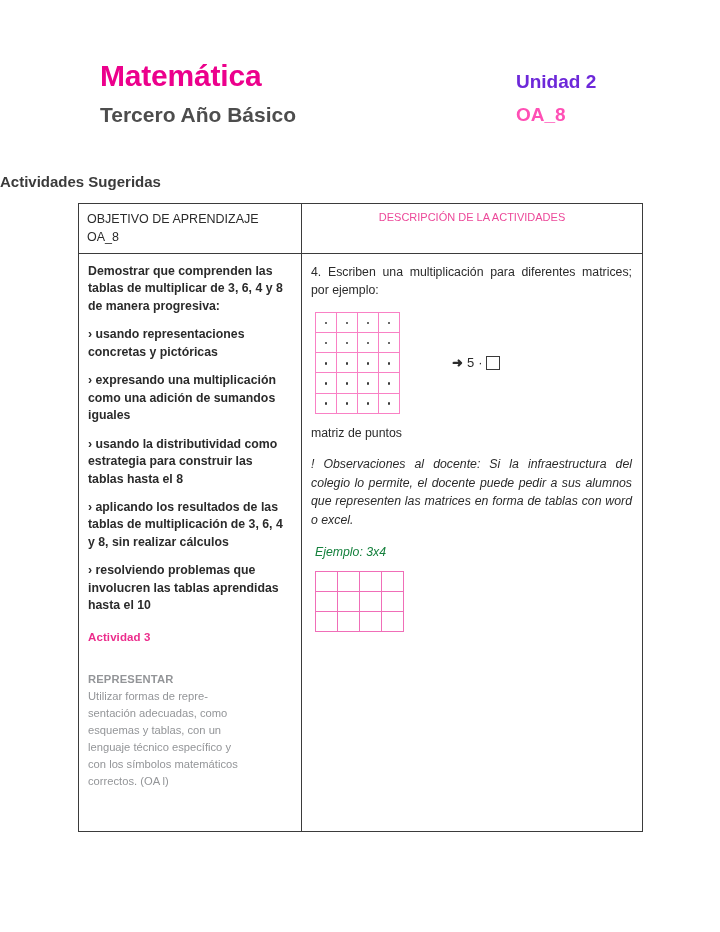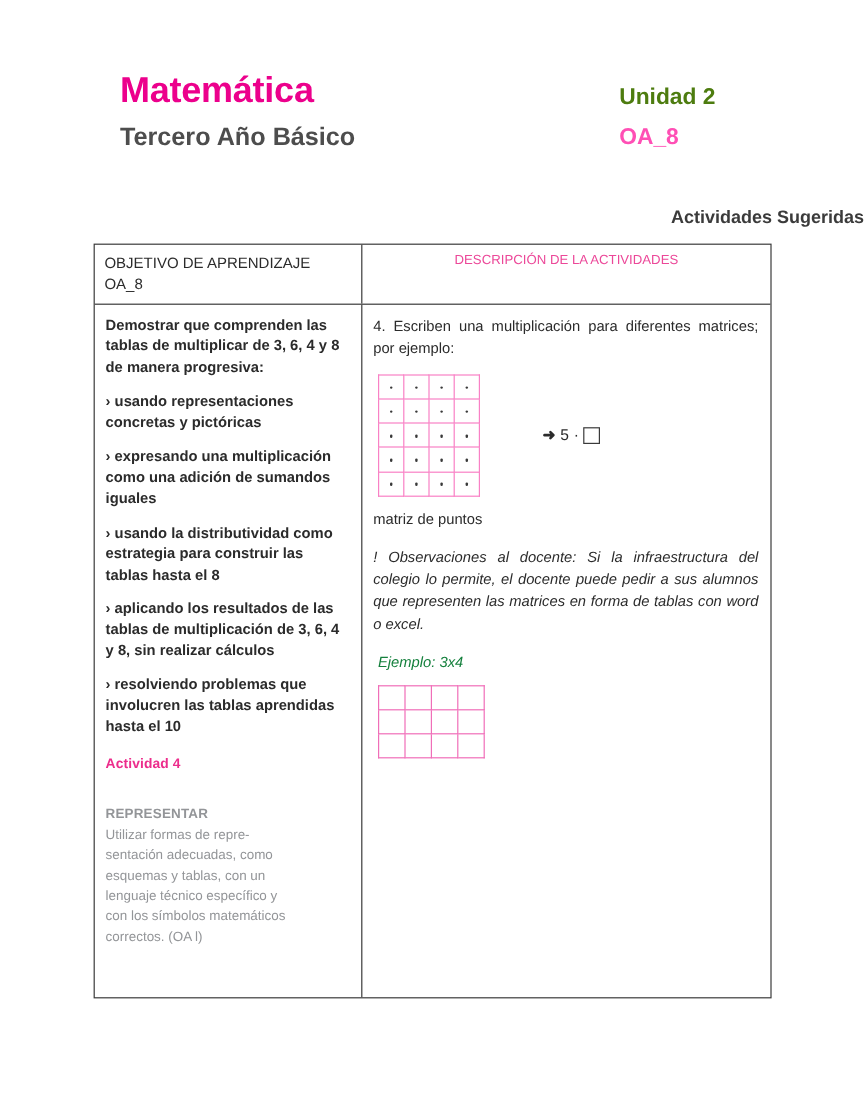--- a/index.html
+++ b/index.html
@@ -42,40 +42,40 @@
     font-weight: bold;
     color: #4d4d4d;
     line-height: 1;
   }
   .unit-label {
     position: absolute;
     left: 516px;
     top: 56px;
     font-size: 19px;
     font-weight: bold;
-    color: #4d7c0f;
+    color: #6d28d9;
     line-height: 1;
   }
   .oa-label {
     position: absolute;
     left: 516px;
     top: 89px;
     font-size: 19px;
     font-weight: bold;
     color: #ff4fb5;
     line-height: 1;
   }
 
   
   .section-title {
     position: absolute;
     left: 0;
     top: 173px;
     width: 720px;
-    text-align: right;
+    text-align: left;
     font-size: 15px;
     font-weight: bold;
     color: #3b3b3b;
   }
 
   
   .doc-table {
     position: absolute;
     left: 78px;
     top: 203px;
@@ -278,21 +278,21 @@
 
     <div class="col-left">
       <div class="oa-body">
         <p>Demostrar que comprenden las tablas de multiplicar de 3, 6, 4 y 8 de manera progresiva:</p>
         <p>› usando representaciones concretas y pictóricas</p>
         <p>› expresando una multiplicación como una adición de sumandos iguales</p>
         <p>› usando la distributividad como estrategia para construir las tablas hasta el 8</p>
         <p>› aplicando los resultados de las tablas de multiplicación de 3, 6, 4 y 8, sin realizar cálculos</p>
         <p>› resolviendo problemas que involucren las tablas aprendidas hasta el 10</p>
 
-        <div class="activity-tag">Actividad 4</div>
+        <div class="activity-tag">Actividad 3</div>
 
         <div class="habilidad">
           <span class="habilidad-title">REPRESENTAR</span>
           <span style="white-space: pre-line;">Utilizar formas de repre-
 sentación adecuadas, como
 esquemas y tablas, con un
 lenguaje técnico específico y
 con los símbolos matemáticos
 correctos. (OA l)</span>
         </div>

